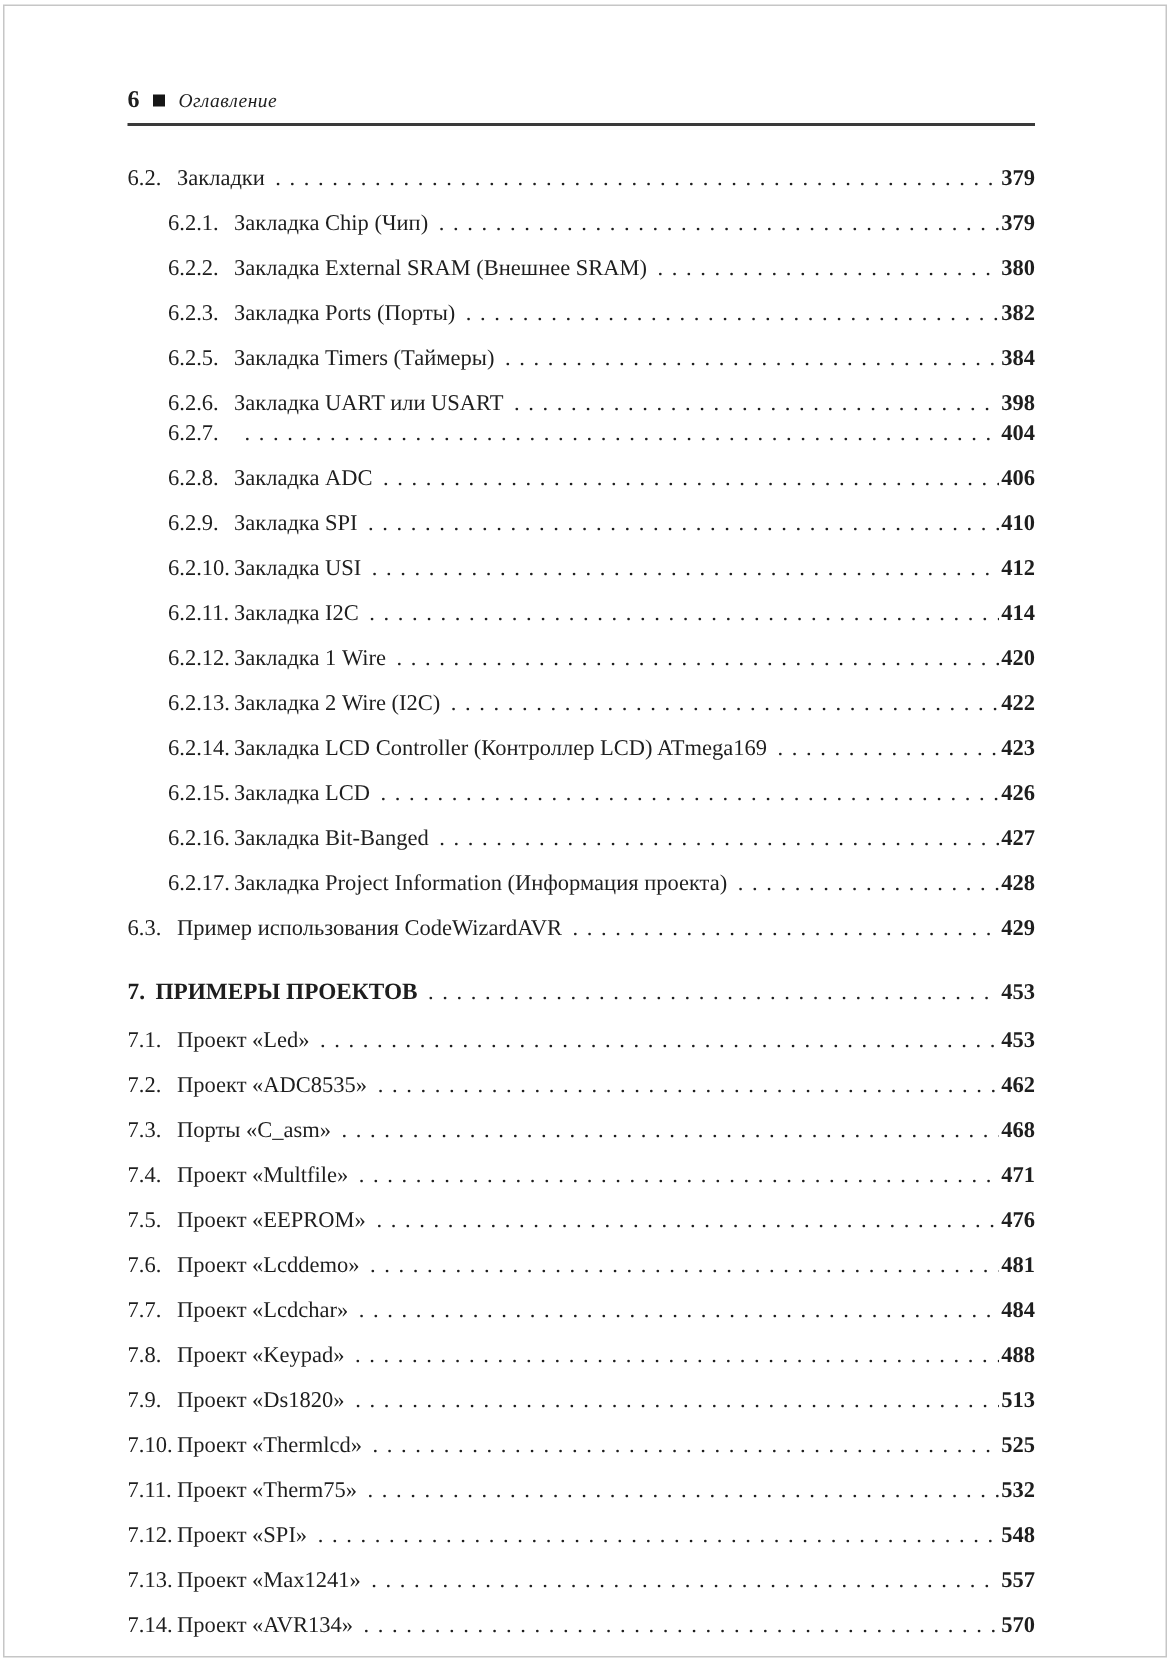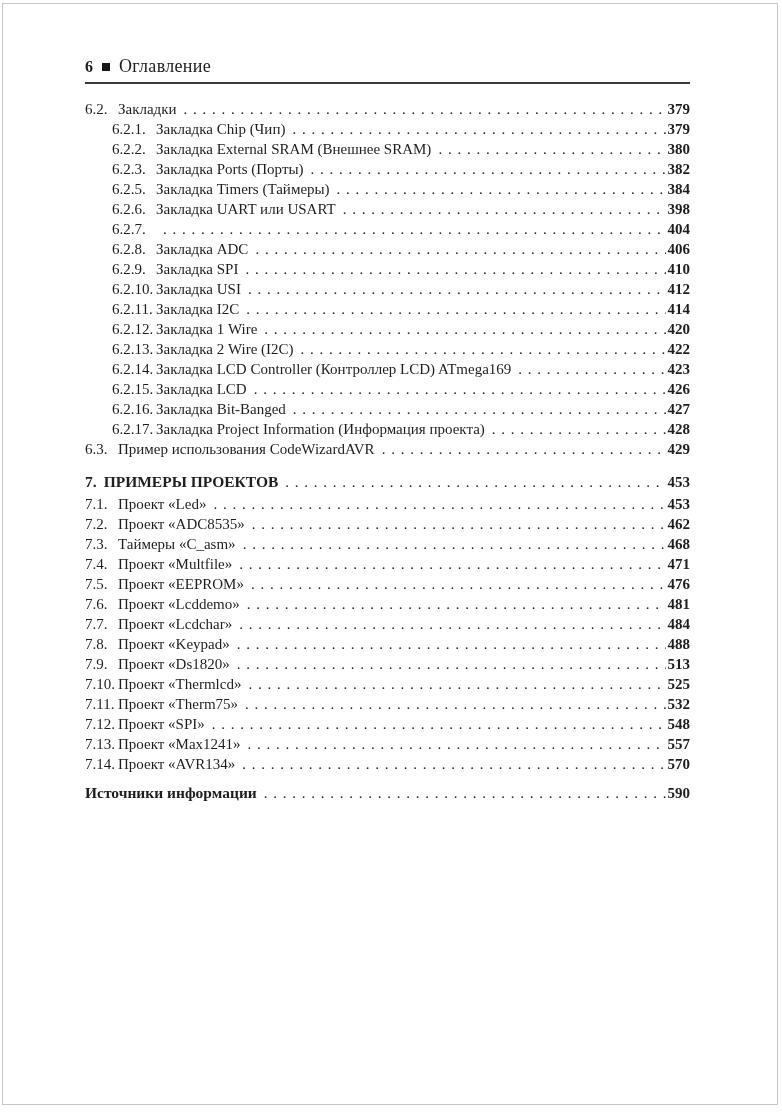--- a/index.html
+++ b/index.html
@@ -39,21 +39,22 @@
     font-weight:bold;
     font-size:16px;
   }
   .sq{
     width:8px;height:8px;
     background:#161616;
     display:inline-block;
     flex:none;
   }
   .running{
-    font-size:18px;
+    font-style:italic;
+    font-size:13px;
     letter-spacing:.3px;
   }
   .rule{
     height:2px;
     background:var(--rule);
     margin-top:6px;
   }
   
   .toc{
     margin-top:15px;
@@ -64,20 +65,21 @@
     align-items:baseline;
     line-height:20px;
   }
   .num{
     flex:none;
     white-space:pre;
   }
   .title{
     flex:none;
     white-space:pre;
+    margin-top:10px;
   }
   .leader{
     flex:1;
     overflow:hidden;
     white-space:nowrap;
     text-align:right;
     padding:0 7px 0 7px;
     font-weight:normal;
   }
   .leader::before{
@@ -246,21 +248,21 @@
     <span class="pg">453</span>
   </div>
         <div class="row l1">
     <span class="num">7.2.</span>
     <span class="title">Проект «ADC8535»</span>
     <span class="leader"></span>
     <span class="pg">462</span>
   </div>
         <div class="row l1">
     <span class="num">7.3.</span>
-    <span class="title">Таймеры «C_asm»</span>
+    <span class="title">Порты «C_asm»</span>
     <span class="leader"></span>
     <span class="pg">468</span>
   </div>
         <div class="row l1">
     <span class="num">7.4.</span>
     <span class="title">Проект «Multfile»</span>
     <span class="leader"></span>
     <span class="pg">471</span>
   </div>
         <div class="row l1">

